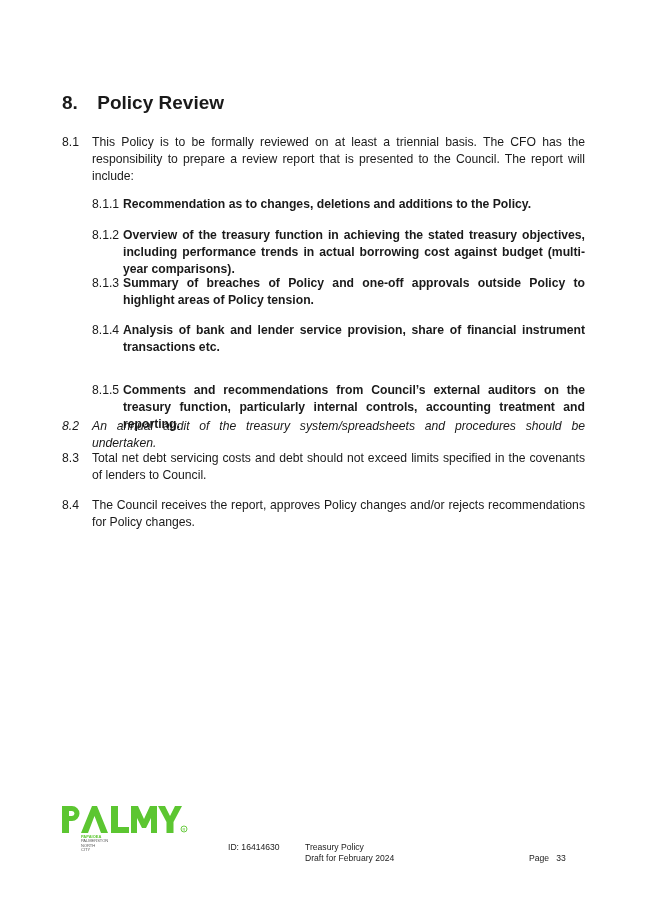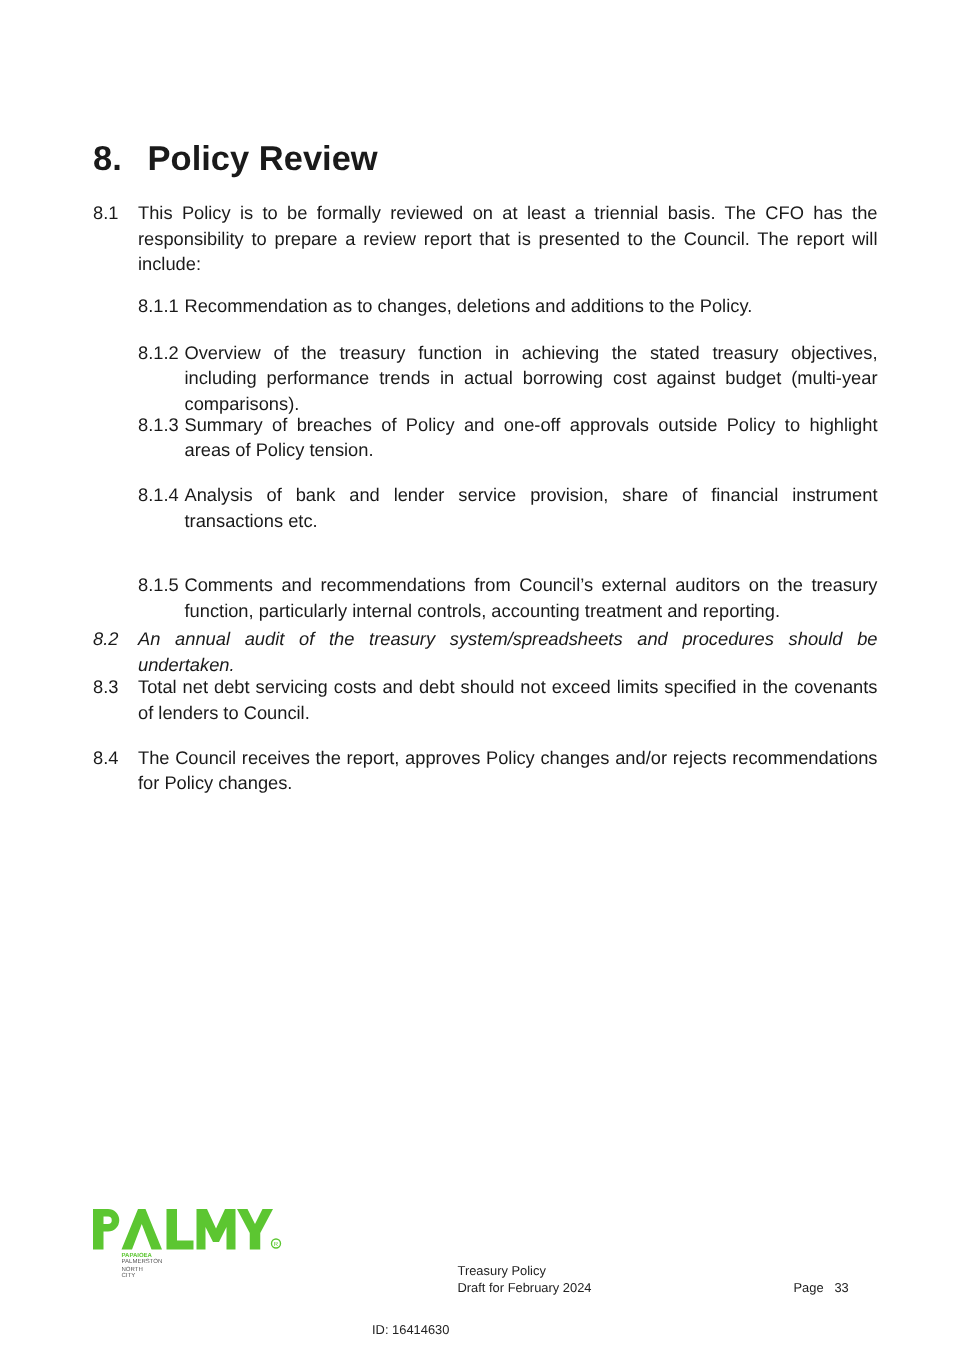--- a/index.html
+++ b/index.html
@@ -1,26 +1,26 @@
 <!DOCTYPE html>
 <html><head>
 <meta charset="utf-8">
 <style>
   html, body { margin: 0; padding: 0; background: #ffffff; }
   body { width: 645px; height: 912px; position: relative; overflow: hidden;
          font-family: "Liberation Sans", sans-serif; color: #1a1a1a; }
-  .heading { position: absolute; left: 62px; top: 92px; font-size: 23px; font-weight: bold;
+  .heading { position: absolute; left: 62px; top: 92px; font-size: 19px; font-weight: bold;
              font-family: "Liberation Sans", sans-serif; }
   .heading .num { display: inline-block; width: 30px; }
   .para { position: absolute; left: 62px; width: 523px; font-size: 12.2px; line-height: 17px; }
   .para .pnum { position: absolute; left: 0; top: 0; }
   .para .ptext { margin-left: 30px; text-align: justify; text-align-last: left; }
   .sub { position: absolute; left: 92px; width: 493px; font-size: 12.2px; line-height: 17px; }
   .sub .snum { position: absolute; left: 0; top: 0; }
-  .sub .stext { margin-left: 31px; text-align: justify; text-align-last: left; }
+  .sub .stext { margin-left: 31px; text-align: justify; text-align-last: left; font-weight: bold; }
   .logo { position: absolute; left: 60px; top: 802px; width: 130px; height: 50px; }
   .footer { position: absolute; font-family: "Liberation Sans", sans-serif; font-size: 8.6px; color: #222; }
 </style>
 </head>
 <body>
 
 <div class="heading">
   <span class="num">8.</span>
   <span>Policy Review</span>
 </div>
@@ -87,19 +87,19 @@
     <text x="124" y="28.5" font-size="4" text-anchor="middle" fill="#5cc631" font-family="Liberation Sans, sans-serif">R</text>
   </svg>
   <div style="position:absolute; left:21px; top:33px; font-size:4px; line-height:4.3px; color:#555; font-family:'Liberation Sans', sans-serif;">
     <div style="color:#5cc631; font-weight:bold;">PAPAIOEA</div>
     <div>PALMERSTON</div>
     <div>NORTH</div>
     <div>CITY</div>
   </div>
 </div>
 
-<div class="footer" style="left:248px; top:842px;margin-top:39px;">ID: 16414630</div>
+<div class="footer" style="left:228px; top:842px;">ID: 16414630</div>
 <div class="footer" style="left:305px; top:842px;">Treasury Policy</div>
 <div class="footer" style="left:305px; top:853px;">Draft for February 2024</div>
 <div class="footer" style="left:529px; top:853px;">
   <span>Page</span>&nbsp;&nbsp;
   <span>33</span>
 </div>
 
 </body></html>

